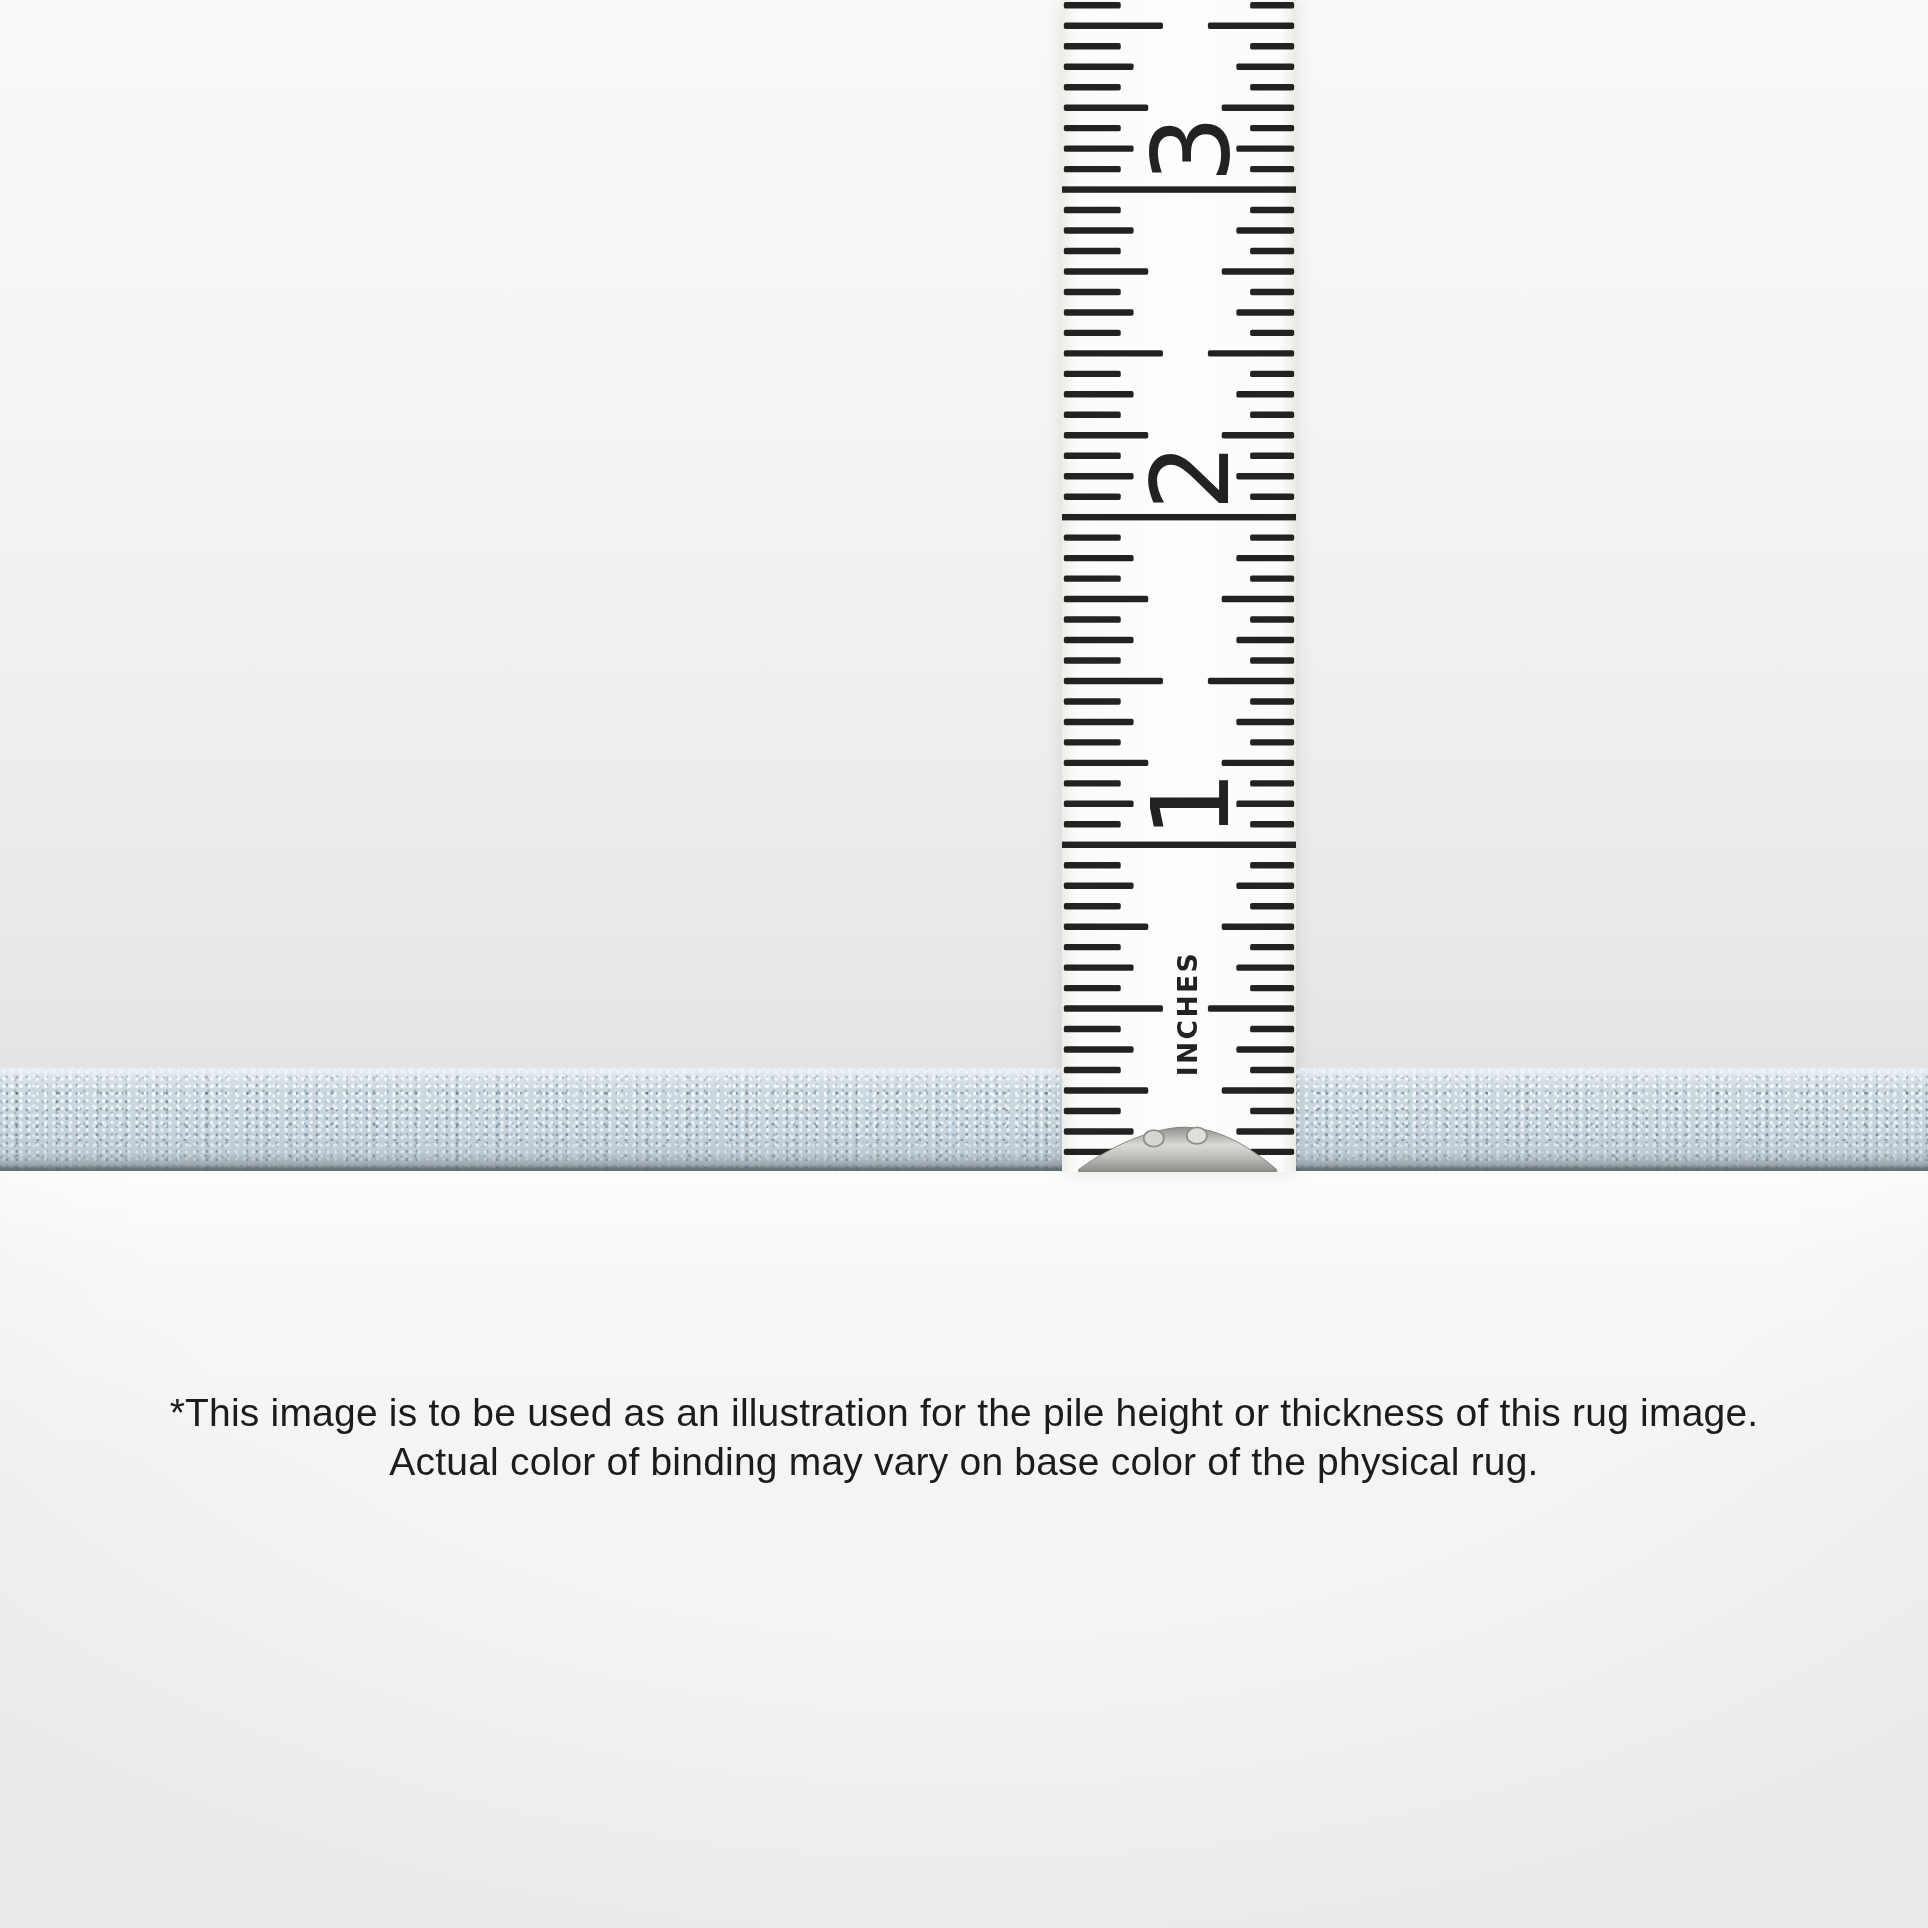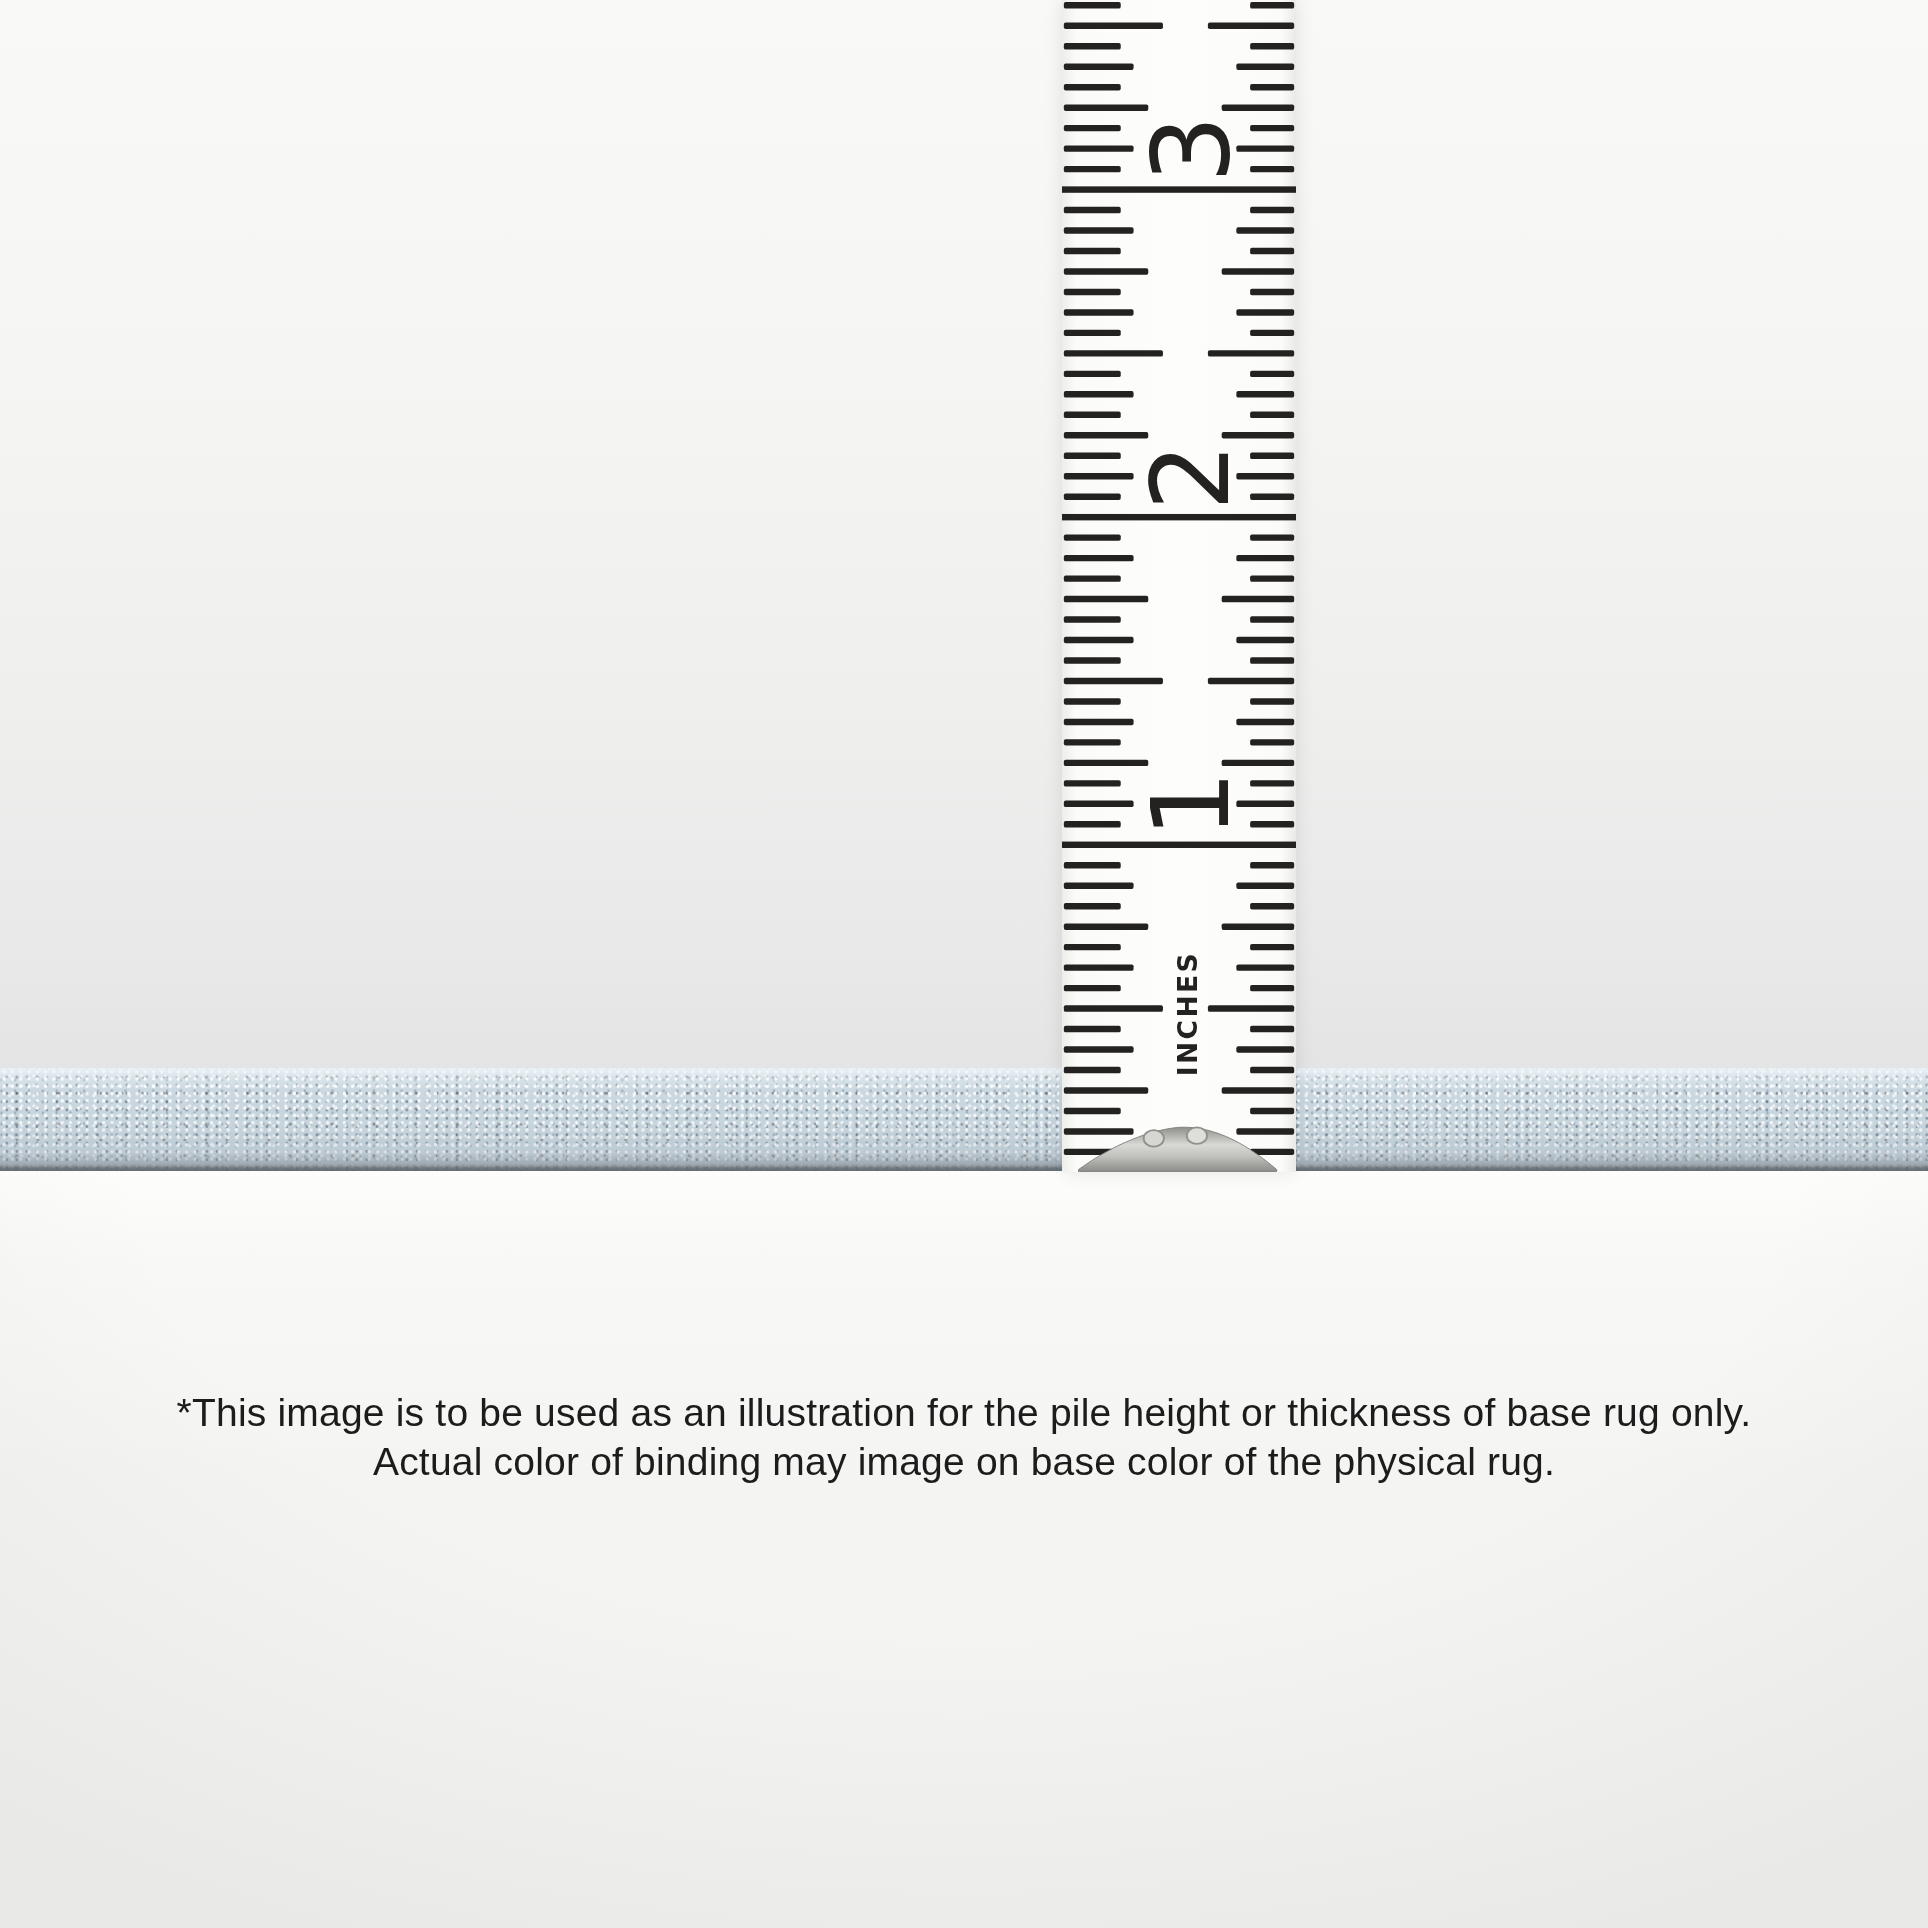--- a/index.html
+++ b/index.html
@@ -212,18 +212,18 @@
             <stop offset="100%" stop-color="#8c8c88"></stop>
           </linearGradient>
         </defs>
         <path d="M 18 1274 C 48 1252 88 1232 126 1228 C 168 1225 206 1250 234 1274 L 234 1276 L 18 1276 Z" fill="url(#mg)" stroke="#7e7e7a" stroke-width="1"></path>
         <ellipse cx="100" cy="1240" rx="11" ry="9" fill="#d6d6d2" stroke="#90908c" stroke-width="2"></ellipse>
         <ellipse cx="147" cy="1237" rx="11" ry="9" fill="#dededa" stroke="#90908c" stroke-width="2"></ellipse>
       </svg>
   </div>
 
   <div class="caption">
-    <div>*This image is to be used as an illustration for the pile height or thickness of base rug only.</div>
-    <div>Actual color of binding may image on base color of the physical rug.</div>
+    <div>*This image is to be used as an illustration for the pile height or thickness of this rug image.</div>
+    <div>Actual color of binding may vary on base color of the physical rug.</div>
   </div>
 
 </div>
 
 
 </body></html>

